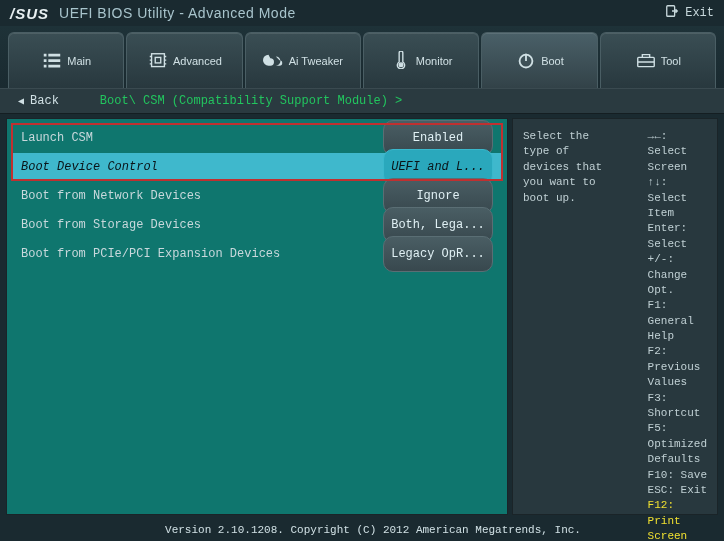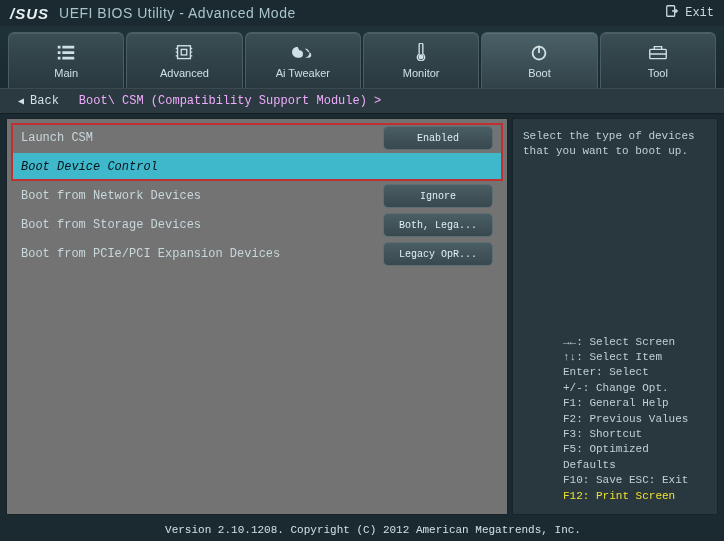--- a/index.html
+++ b/index.html
@@ -32,21 +32,21 @@
   padding: 6px 8px 0 8px;
   gap: 2px;
   background: linear-gradient(#1e3238, #1a2a30);
 }
 .tab {
   flex: 1;
   height: 56px;
   background: linear-gradient(#3a4e54, #28383e);
   border-radius: 6px 6px 0 0;
   display: flex;
-  flex-direction: column;
+  flex-direction: row;
   align-items: center;
   justify-content: center;
   gap: 4px;
   cursor: pointer;
   border: 1px solid #4a5e64;
   border-bottom: none;
   box-shadow: inset 0 1px 0 rgba(255,255,255,0.1);
 }
 .tab.active { background: linear-gradient(#4a6068, #324248); }
 .tab-icon { width: 22px; height: 20px; color: #d0e0e4; }
@@ -60,28 +60,28 @@
   gap: 10px;
   border-top: 1px solid #3a4a50;
   border-bottom: 1px solid #141e22;
 }
 .back-btn {
   display: flex; align-items: center; gap: 6px;
   padding: 2px 10px;
   color: #d0e0e4; font-size: 12px; cursor: pointer;
 }
 .back-arrow { font-size: 10px; }
-.crumb-text { font-size: 12px; color: #f0abfc; }
+.crumb-text { font-size: 12px; color: #22c55e; margin-left: 21px; }
 .content {
   display: flex;
   height: calc(100% - 26px - 62px - 26px - 22px);
 }
 .main-panel {
   flex: 1;
-  background: #737373;
+  background: #0f766e;
   border: 1px solid #1a2428;
   margin: 4px 2px 4px 6px;
   padding: 4px 0;
   position: relative;
 }
 .highlight-box {
   position: absolute;
   top: 4px;
   left: 4px;
   right: 4px;
@@ -99,43 +99,43 @@
   font-size: 12px;
   cursor: pointer;
 }
 .option-row.selected {
   background: #3fb8cc;
   color: #0a1418;
   font-style: italic;
 }
 .option-value {
   width: 110px;
-  height: 24px;
+  height: 36px;
   background: linear-gradient(#4a5e64, #38484e);
   border: 1px solid #5a6e74;
-  border-radius: 5px;
+  border-radius: 10px;
   display: flex;
   align-items: center;
   justify-content: center;
-  font-size: 10px;
+  font-size: 12px;
   color: #e0f0f4;
 }
 .option-row.selected .option-value {
   background: #2aa8bc;
   color: #0a1418;
   border-color: #3ab8cc;
 }
 .side-panel {
   width: 206px;
   background: #28383e;
   border: 1px solid #1a2428;
   margin: 4px 6px 4px 2px;
   padding: 10px;
   display: flex;
-  flex-direction: column;
+  flex-direction: row;
   justify-content: space-between;
 }
 .help-text {
   font-size: 11px;
   color: #c0d0d4;
   line-height: 1.4;
 }
 .key-help {
   font-size: 11px;
   color: #c0d0d4;
@@ -244,20 +244,21 @@
 <div class="content">
   <div class="main-panel">
     <div class="highlight-box"></div>
 
     <div class="option-row">
       <span>Launch CSM</span>
       <span class="option-value">Enabled</span>
     </div>
     <div class="option-row selected">
       <span>Boot Device Control</span>
+      <span class="option-value">UEFI and L...</span>
     </div>
     <div class="option-row">
       <span>Boot from Network Devices</span>
       <span class="option-value">Ignore</span>
     </div>
     <div class="option-row">
       <span>Boot from Storage Devices</span>
       <span class="option-value">Both, Lega...</span>
     </div>
     <div class="option-row">

